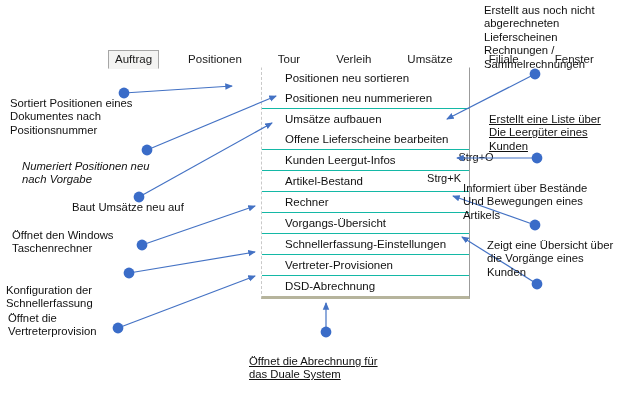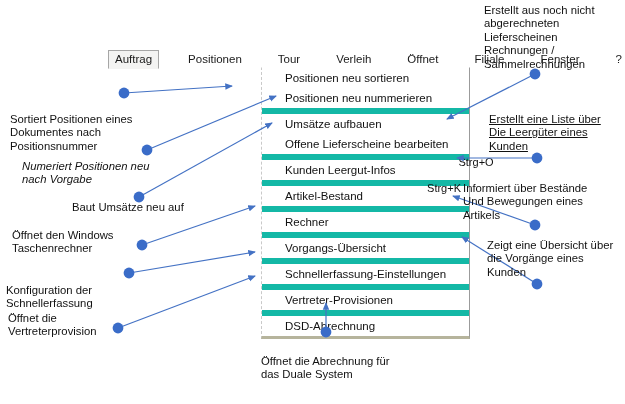--- a/index.html
+++ b/index.html
@@ -26,21 +26,21 @@
   
   #dropdown{
     position:absolute;left:261px;top:67px;width:209px;
     background:#ffffff;
     border-left:1px dashed #c9c9c9;
     border-right:1px solid #9b9b9b;
     border-bottom:3px solid #b6b49c;
     border-top:1px solid #ffffff;
     box-sizing:border-box;
   }
-  #dropdown .grp{border-bottom:6px solid #14b8a6;}
+  #dropdown .grp{border-bottom:1px solid #14b8a6;}
   #dropdown .grp:last-child{border-bottom:none;}
   #dropdown .row{
     display:flex;align-items:center;justify-content:space-between;
     height:20px;padding:0 8px 0 23px;
     font-size:11.5px;color:#111;white-space:nowrap;
   }
   #dropdown .row .sc{font-size:11px;color:#111;padding-left:10px;margin-top:36px;}
 
   
   .note{
@@ -54,21 +54,21 @@
 </head>
 <body>
 
 <div id="stage">
 
   <div id="menubar">
     <div class="mi active">Auftrag</div>
     <div class="mi">Positionen</div>
     <div class="mi">Tour</div>
     <div class="mi">Verleih</div>
-    <div class="mi">Öffnet</div>
+    <div class="mi">Umsätze</div>
     <div class="mi">Filiale</div>
     <div class="mi">Fenster</div>
     <div class="mi">?</div>
   </div>
 
   <div id="dropdown">
 
     <div class="grp">
       <div class="row">
         <span>Positionen neu sortieren</span>
@@ -169,39 +169,39 @@
       <circle cx="129" cy="273" r="5.4"></circle>
       <circle cx="118" cy="328" r="5.4"></circle>
       <circle cx="326" cy="332" r="5.4"></circle>
       <circle cx="535" cy="74" r="5.4"></circle>
       <circle cx="537" cy="158" r="5.4"></circle>
       <circle cx="535" cy="225" r="5.4"></circle>
       <circle cx="537" cy="284" r="5.4"></circle>
     </g>
   </svg>
 
-  <div class="note" style="left:10px;top:97px;width:135px;margin-top:16px;">Sortiert Positionen eines
+  <div class="note" style="left:10px;top:97px;width:135px;">Sortiert Positionen eines
 Dokumentes nach
 Positionsnummer</div>
 
   <div class="note" style="left:22px;top:160px;width:130px;font-style:italic;">Numeriert Positionen neu
 nach Vorgabe</div>
 
   <div class="note" style="left:72px;top:201px;width:118px;">Baut Umsätze neu auf</div>
 
   <div class="note" style="left:12px;top:229px;width:130px;">Öffnet den Windows
 Taschenrechner</div>
 
   <div class="note" style="left:6px;top:266px;width:123px;margin-top:18px;">Konfiguration der
 Schnellerfassung</div>
 
   <div class="note" style="left:8px;top:312px;width:112px;">Öffnet die
 Vertreterprovision</div>
 
-  <div class="note" style="left:261px;top:355px;width:155px;">Öffnet die Abrechnung für
+  <div class="note" style="left:249px;top:355px;width:155px;text-decoration:underline;">Öffnet die Abrechnung für
 das Duale System</div>
 
   <div class="note" style="left:484px;top:4px;width:137px;">Erstellt aus noch nicht
 abgerechneten
 Lieferscheinen
 Rechnungen /
 Sammelrechnungen</div>
 
   <div class="note" style="left:489px;top:113px;width:133px;text-decoration:underline;">Erstellt eine Liste über
 Die Leergüter eines

